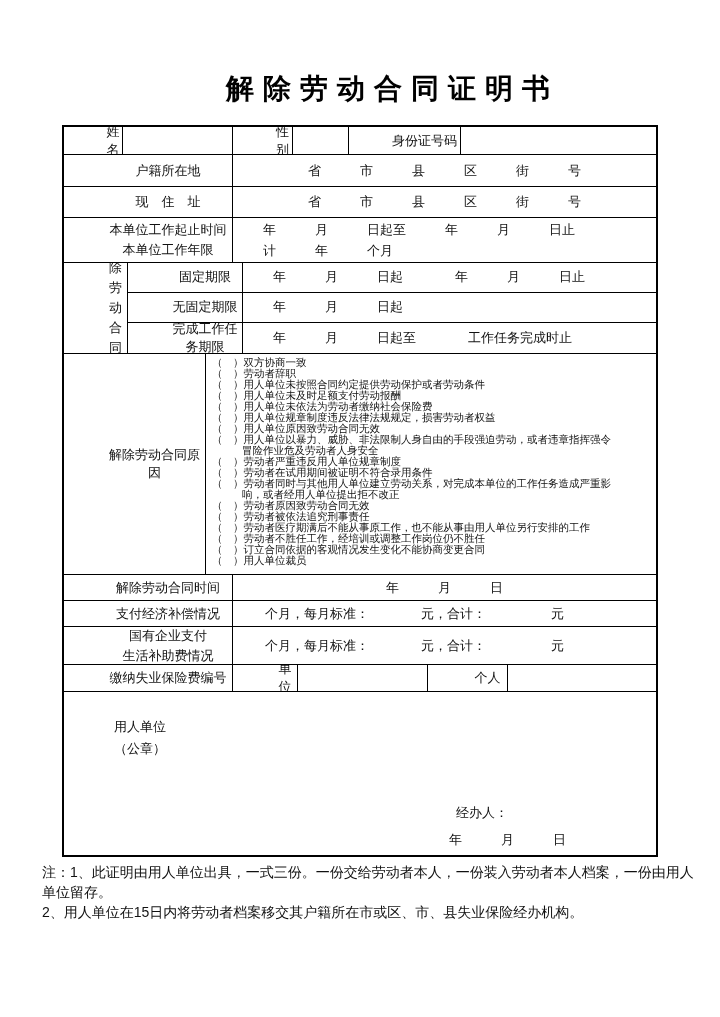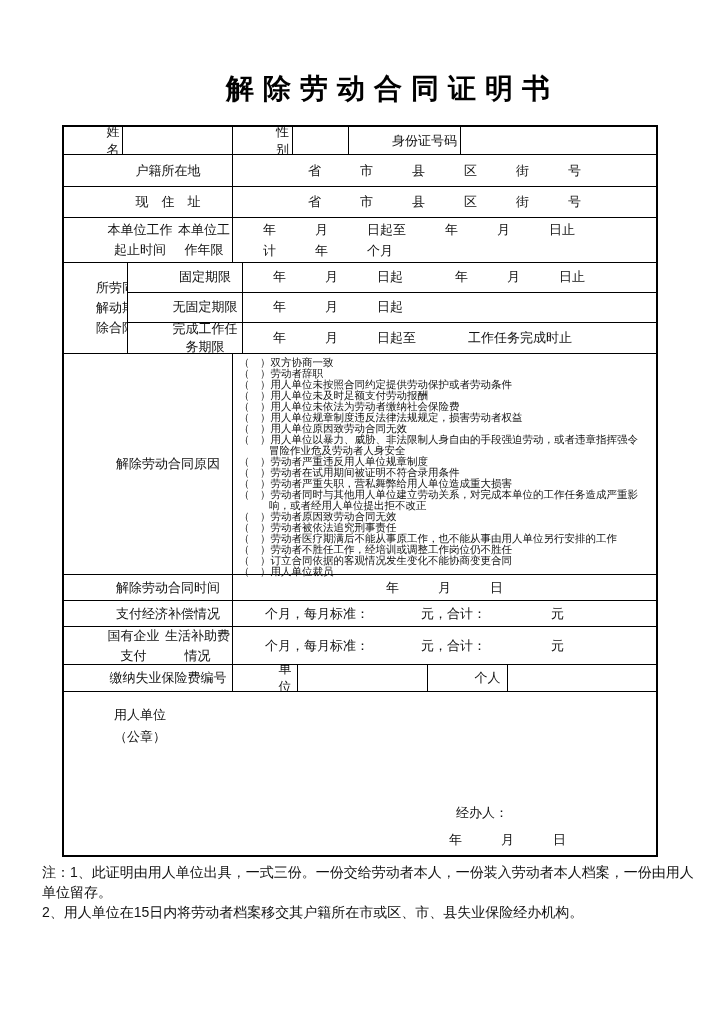--- a/index.html
+++ b/index.html
@@ -20,29 +20,29 @@
     position:absolute; top:125px; left:62px; width:596px; height:732px;
     border:2px solid #000; display:flex; flex-direction:column;
   }
   .row { display:flex; border-bottom:1px solid #000; flex:0 0 auto; }
   .row:last-child { border-bottom:none; }
   .cell { border-right:1px solid #000; display:flex; align-items:center; justify-content:center; flex:0 0 auto; overflow:hidden;padding-left:40px; }
   .cell.last { border-right:none; flex:1 1 auto; }
   .cell.label { text-align:center; }
   .cell.content { justify-content:flex-start; padding-left:30px; border-right:none; flex:1 1 auto; }
   .cell.content.center { justify-content:center; padding-left:0; }
-  .stack { display:flex; flex-direction:row; align-items:center; justify-content:center; line-height:20px; }
+  .stack { display:flex; flex-direction:column; align-items:center; justify-content:center; line-height:20px; }
   .termwrap { flex:1 1 auto; display:flex; flex-direction:column; }
   .trow { display:flex; border-bottom:1px solid #000; }
   .trow:last-child { border-bottom:none; }
   .reasons-content { flex:1 1 auto; padding:3px 0 0 6px; display:block; }
   .reason-line { font-size:10.5px; line-height:11px; white-space:nowrap; }
   .reason-line.cont { padding-left:30px; }
   .footer-sec { position:relative; flex:1 1 auto; }
-  .employer { position:absolute; left:50px; top:12px; line-height:22px; }
+  .employer { position:absolute; left:50px; top:24px; line-height:22px; }
   .handler { position:absolute; right:148px; top:112px; }
   .sign-date { position:absolute; right:90px; bottom:6px; }
   .notes { position:absolute; top:862px; left:42px; width:662px; font-size:14px; line-height:20px; color:#111; }
   .offset-center { padding-left:100px; justify-content:center; }
 </style>
 </head>
 <body>
 
 <div class="page">
 
@@ -102,34 +102,33 @@
           <div class="cell content">年　　　月　　　日起</div>
         </div>
         <div class="trow" style="height:30px">
           <div class="cell label" style="width:115px">完成工作任务期限</div>
           <div class="cell content">年　　　月　　　日起至　　　　工作任务完成时止</div>
         </div>
       </div>
     </div>
 
     <div class="row" style="height:221px">
-      <div class="cell label" style="width:169px">解除劳动合同原因</div>
+      <div class="cell label" style="width:142px">解除劳动合同原因</div>
       <div class="reasons-content">
         <div class="reason-line">（　）双方协商一致</div>
         <div class="reason-line">（　）劳动者辞职</div>
         <div class="reason-line">（　）用人单位未按照合同约定提供劳动保护或者劳动条件</div>
         <div class="reason-line">（　）用人单位未及时足额支付劳动报酬</div>
         <div class="reason-line">（　）用人单位未依法为劳动者缴纳社会保险费</div>
         <div class="reason-line">（　）用人单位规章制度违反法律法规规定，损害劳动者权益</div>
         <div class="reason-line">（　）用人单位原因致劳动合同无效</div>
         <div class="reason-line">（　）用人单位以暴力、威胁、非法限制人身自由的手段强迫劳动，或者违章指挥强令</div>
         <div class="reason-line cont">冒险作业危及劳动者人身安全</div>
         <div class="reason-line">（　）劳动者严重违反用人单位规章制度</div>
         <div class="reason-line">（　）劳动者在试用期间被证明不符合录用条件</div>
-        <div class="reason-line">（　）劳动者严重失职，营私舞弊给用人单位造成重大损害</div>
         <div class="reason-line">（　）劳动者同时与其他用人单位建立劳动关系，对完成本单位的工作任务造成严重影</div>
         <div class="reason-line cont">响，或者经用人单位提出拒不改正</div>
         <div class="reason-line">（　）劳动者原因致劳动合同无效</div>
         <div class="reason-line">（　）劳动者被依法追究刑事责任</div>
         <div class="reason-line">（　）劳动者医疗期满后不能从事原工作，也不能从事由用人单位另行安排的工作</div>
         <div class="reason-line">（　）劳动者不胜任工作，经培训或调整工作岗位仍不胜任</div>
         <div class="reason-line">（　）订立合同依据的客观情况发生变化不能协商变更合同</div>
         <div class="reason-line">（　）用人单位裁员</div>
       </div>
     </div>

